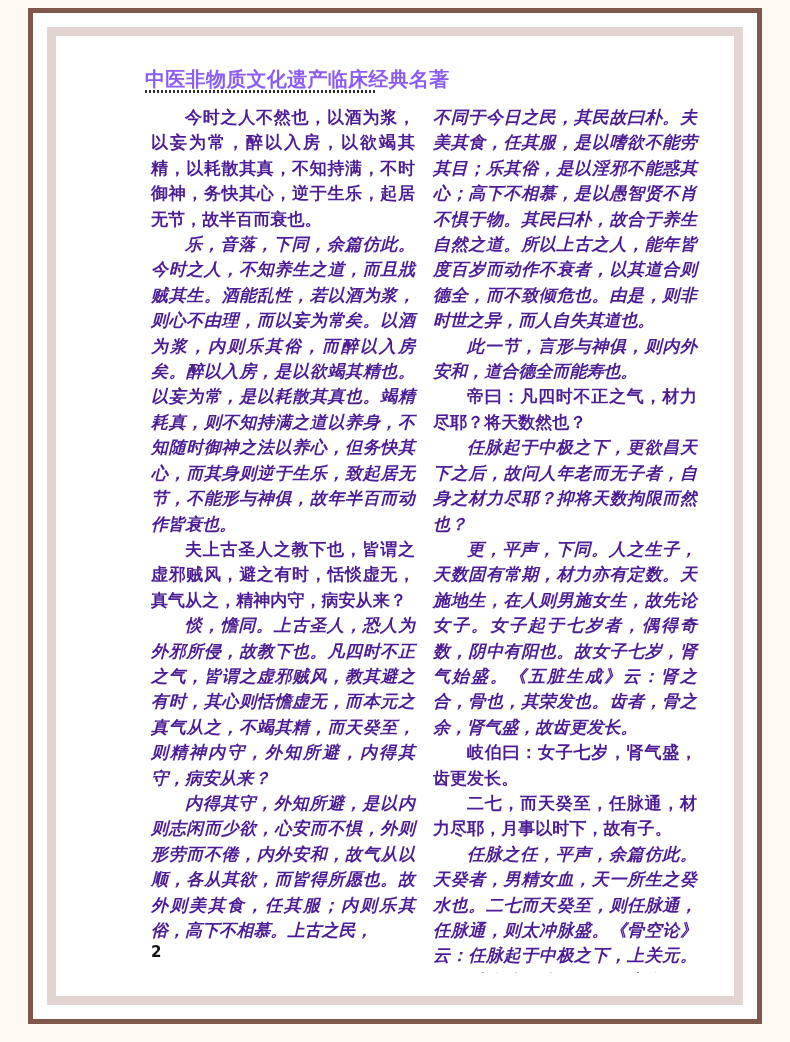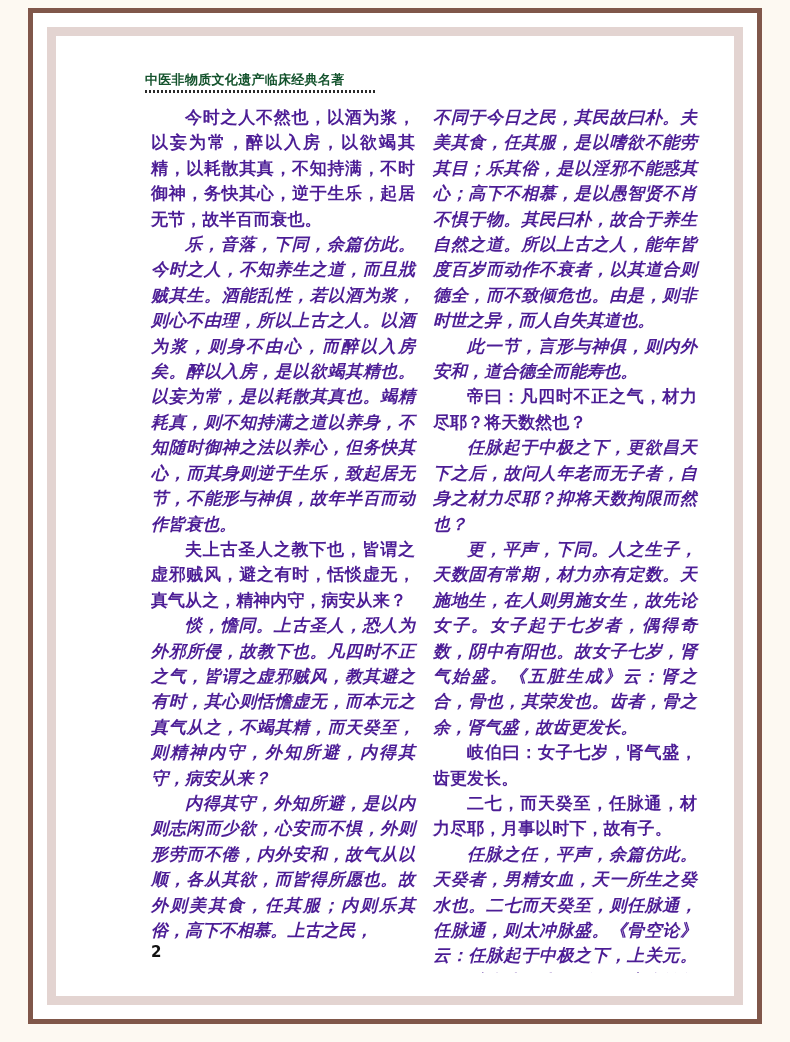--- a/index.html
+++ b/index.html
@@ -64,23 +64,23 @@
   
   .runhead {
     position: absolute;
     left: 66px;
     top: 11px;
     width: 420px;
     height: 28px;
   }
   .runhead-title {
     font-family: "DejaVu Sans", "Liberation Sans", sans-serif;
-    font-size: 13px;
+    font-size: 20px;
     font-weight: 700;
-    color: #14532d;
+    color: #8b5cf6;
     letter-spacing: 0.3px;
     white-space: nowrap;
     line-height: 19px;
   }
   .runhead-rule {
     margin-top: 1px;
     width: 232px;
     height: 3px;
     background-image: repeating-linear-gradient(to right,
       #2b2b2b 0px, #2b2b2b 2px, rgba(0,0,0,0) 2px, rgba(0,0,0,0) 4px);
@@ -150,21 +150,21 @@
       <div class="paper">
 
         <div class="runhead">
           <div class="runhead-title">中医非物质文化遗产临床经典名著</div>
           <div class="runhead-rule"></div>
         </div>
 
         <div class="cols">
           <div class="col col-left" id="col-left">
               <p class="para main">今时之人不然也，以酒为浆，以妄为常，醉以入房，以欲竭其精，以耗散其真，不知持满，不时御神，务快其心，逆于生乐，起居无节，故半百而衰也。</p>
-              <p class="para note">乐，音落，下同，余篇仿此。今时之人，不知养生之道，而且戕贼其生。酒能乱性，若以酒为浆，则心不由理，所以上古之人。以酒为浆，则身不由心，而醉以入房矣。醉以入房，是以欲竭其精也。以妄为常，是以耗散其真也。竭精耗真，则不知持满之道以养身，不知随时御神之法以养心，但务快其心，而其身则逆于生乐，致起居无节，不能形与神俱，故年半百而动作皆衰也。</p>
+              <p class="para note">乐，音落，下同，余篇仿此。今时之人，不知养生之道，而且戕贼其生。酒能乱性，若以酒为浆，则心不由理，而以妄为常矣。以酒为浆，内则乐其俗，而醉以入房矣。醉以入房，是以欲竭其精也。以妄为常，是以耗散其真也。竭精耗真，则不知持满之道以养身，不知随时御神之法以养心，但务快其心，而其身则逆于生乐，致起居无节，不能形与神俱，故年半百而动作皆衰也。</p>
               <p class="para main">夫上古圣人之教下也，皆谓之虚邪贼风，避之有时，恬惔虚无，真气从之，精神内守，病安从来？</p>
               <p class="para note">惔，憺同。上古圣人，恐人为外邪所侵，故教下也。凡四时不正之气，皆谓之虚邪贼风，教其避之有时，其心则恬憺虚无，而本元之真气从之，不竭其精，而天癸至，则精神内守，外知所避，内得其守，病安从来？</p>
               <p class="para note">内得其守，外知所避，是以内则志闲而少欲，心安而不惧，外则形劳而不倦，内外安和，故气从以顺，各从其欲，而皆得所愿也。故外则美其食，任其服；内则乐其俗，高下不相慕。上古之民，</p>
             </div>
           <div class="col col-right" id="col-right">
               <p class="para note cont">不同于今日之民，其民故曰朴。夫美其食，任其服，是以嗜欲不能劳其目；乐其俗，是以淫邪不能惑其心；高下不相慕，是以愚智贤不肖不惧于物。其民曰朴，故合于养生自然之道。所以上古之人，能年皆度百岁而动作不衰者，以其道合则德全，而不致倾危也。由是，则非时世之异，而人自失其道也。</p>
               <p class="para note">此一节，言形与神俱，则内外安和，道合德全而能寿也。</p>
               <p class="para main">帝曰：凡四时不正之气，材力尽耶？将天数然也？</p>
               <p class="para note">任脉起于中极之下，更欲昌天下之后，故问人年老而无子者，自身之材力尽耶？抑将天数拘限而然也？</p>
               <p class="para note">更，平声，下同。人之生子，天数固有常期，材力亦有定数。天施地生，在人则男施女生，故先论女子。女子起于七岁者，偶得奇数，阴中有阳也。故女子七岁，肾气始盛。《五脏生成》云：肾之合，骨也，其荣发也。齿者，骨之余，肾气盛，故齿更发长。</p>

